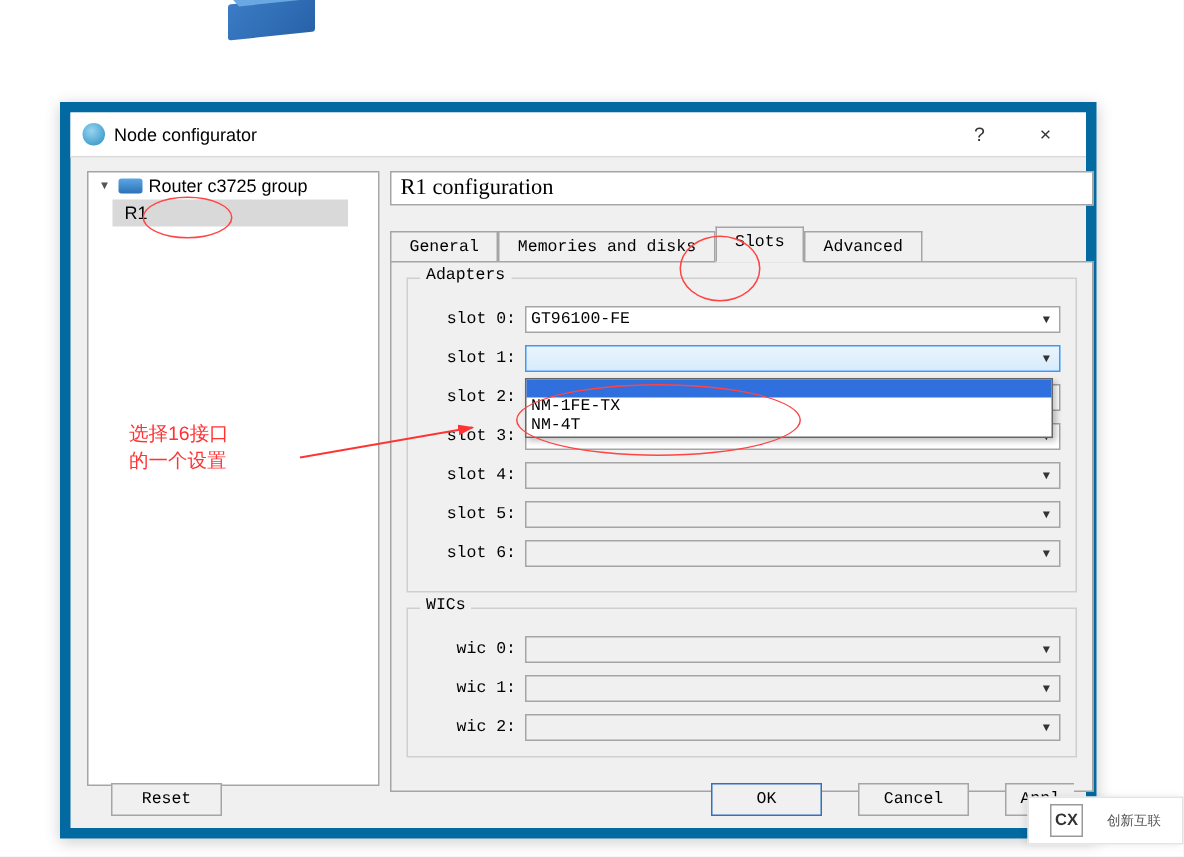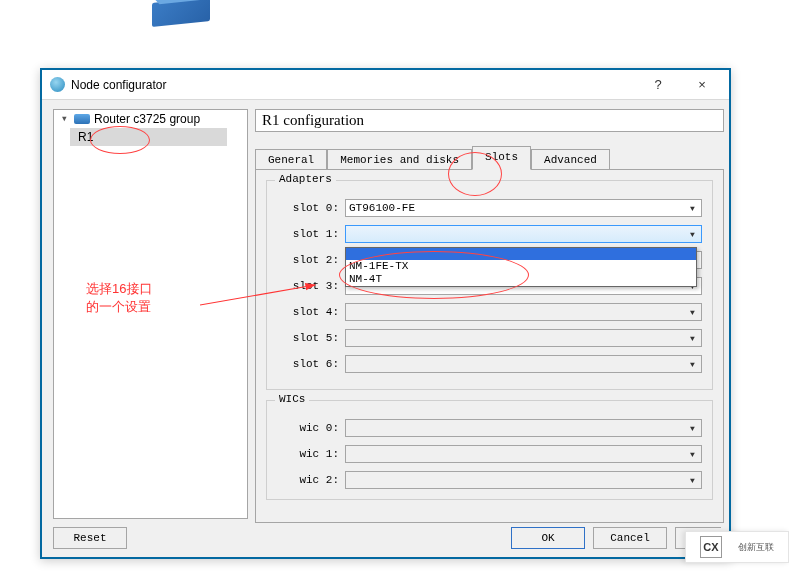--- a/index.html
+++ b/index.html
@@ -35,21 +35,21 @@
     background: #6ba8e2;
     transform: skewX(40deg);
   }
   .dialog {
     position: absolute;
     left: 40px;
     top: 68px;
     width: 691px;
     height: 491px;
     background: #f0f0f0;
-    border: 2px solid #0369a1;
+    border: 7px solid #0369a1;
     box-shadow: 0 2px 10px rgba(0,0,0,.2);
   }
   .titlebar {
     height: 30px;
     background: #fff;
     border-bottom: 1px solid #d9d9d9;
     display: flex;
     align-items: center;
     padding: 0 8px;
     gap: 6px;
@@ -258,37 +258,37 @@
   .red-arrow {
     position: absolute;
     pointer-events: none;
     z-index: 5;
   }
   .buttons {
     position: absolute;
     right: 8px;
     bottom: 8px;
     display: flex;
-    gap: 8px;
+    gap: 24px;
   }
   .btn {
     width: 74px;
     height: 22px;
     border: 1px solid #a5a5a5;
     background: #f0f0f0;
     font-family: "Courier New", monospace;
     font-size: 11px;
     display: flex;
     align-items: center;
     justify-content: center;
   }
   .btn.primary { border: 1.5px solid #2f71c7; }
   .btn.reset {
     position: absolute;
-    left: 11px; bottom: 8px;
+    left: 27px; bottom: 8px;
   }
   .watermark {
     position: absolute;
     right: 0; bottom: 8px;
     width: 104px; height: 32px;
     background: #fff;
     border: 1px solid #e4e4e4;
     display: flex;
     align-items: center;
     justify-content: center;

